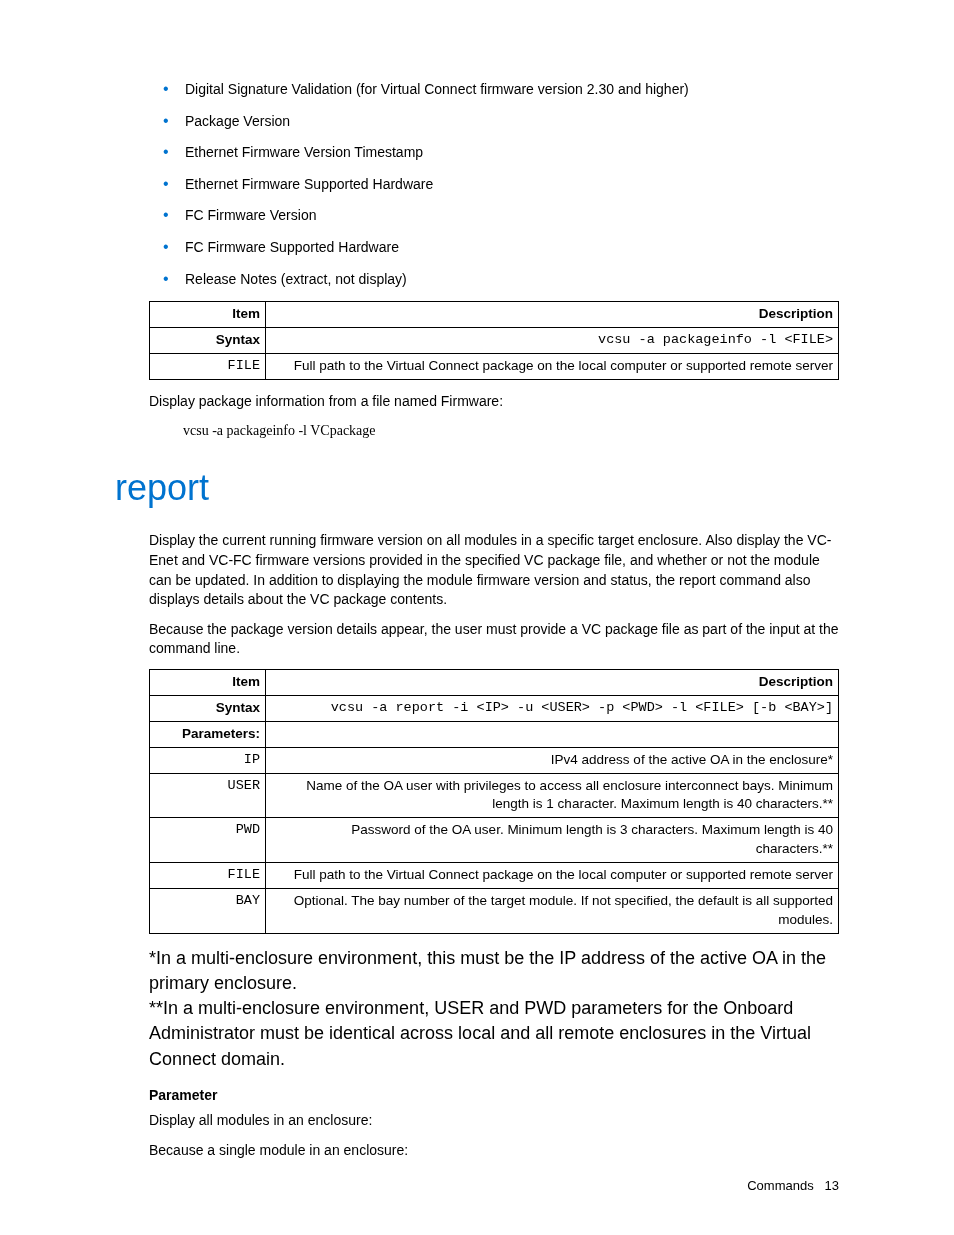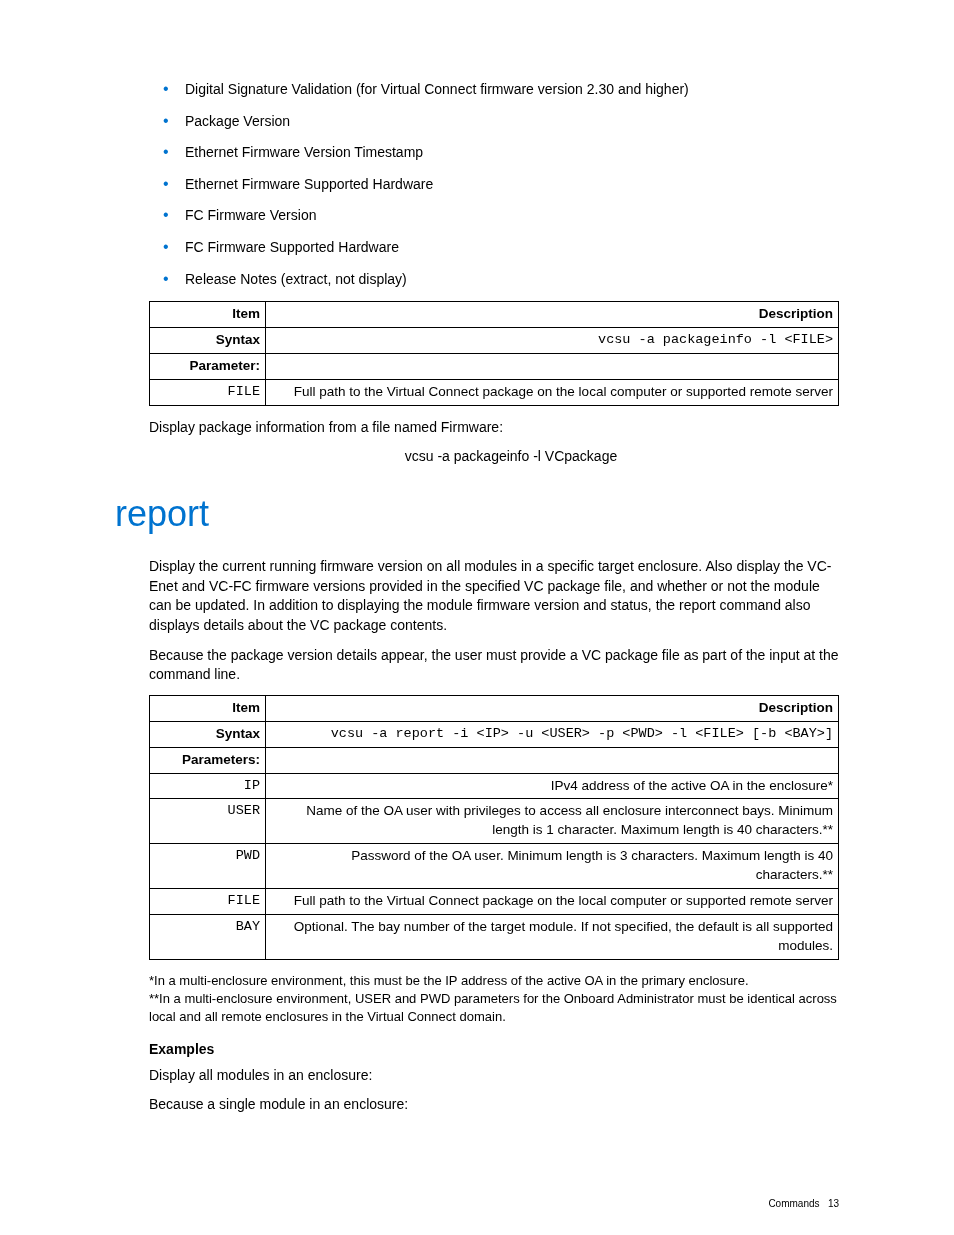--- a/index.html
+++ b/index.html
@@ -62,41 +62,40 @@
     font-family: "Courier New", Courier, monospace;
   }
   .section-label {
     font-weight: bold;
     margin: 10px 0 6px 0;
   }
   .para {
     margin: 0 0 10px 0;
   }
   .code-block {
-    font-family: Liberation Sans, sans-serif;
+    font-family: Liberation Serif, serif;
     margin: 4px 0 16px 34px;
     white-space: pre;
-    text-align: center;
   }
   h1.cmd-heading {
     font-family: Arial, Helvetica, sans-serif;
     font-weight: normal;
     color: #0073cf;
     font-size: 36px;
     margin: 22px 0 18px -34px;
   }
   .footnotes {
-    font-size: 13px;
+    font-size: 18px;
     margin-bottom: 14px;
   }
   .footer {
     position: absolute;
-    bottom: 24px;
+    bottom: 40px;
     right: 115px;
-    font-size: 10px;
+    font-size: 13px;
   }
 </style>
 </head>
 <body>
 
 <div class="page">
   <div class="content-indent">
 
     <ul class="bullets">
       <li>Digital Signature Validation (for Virtual Connect firmware version 2.30 and higher)</li>
@@ -110,24 +109,20 @@
 
     <table class="param-table">
       <tbody>
           <tr>
         <th class="colw">Item</th>
         <th>Description</th>
       </tr>
       <tr>
         <td><b>Syntax</b></td>
         <td class="mono">vcsu -a packageinfo -l &lt;FILE&gt;</td>
-      </tr>
-      <tr>
-        <td><b>Parameter:</b></td>
-        <td></td>
       </tr>
       <tr>
         <td class="mono">FILE</td>
         <td>Full path to the Virtual Connect package on the local computer or supported remote server</td>
       </tr>
     </tbody>
       </table>
 
     <p class="para">Display package information from a file named Firmware:</p>
     <div class="code-block">vcsu -a packageinfo -l VCpackage</div>
@@ -172,21 +167,21 @@
         <td>Optional. The bay number of the target module. If not specified, the default is all supported modules.</td>
       </tr>
     </tbody>
       </table>
 
     <div class="footnotes">
       <div>*In a multi-enclosure environment, this must be the IP address of the active OA in the primary enclosure.</div>
       <div>**In a multi-enclosure environment, USER and PWD parameters for the Onboard Administrator must be identical across local and all remote enclosures in the Virtual Connect domain.</div>
     </div>
 
-    <div class="section-label">Examples</div>
+    <div class="section-label">Parameter</div>
 
     <p class="para">Display all modules in an enclosure:</p>
 
     <p class="para">Because a single module in an enclosure:</p>
 
   </div>
 
   <div class="footer">
     <span>Commands</span>&nbsp;&nbsp;&nbsp;<span>13</span>
   </div>

